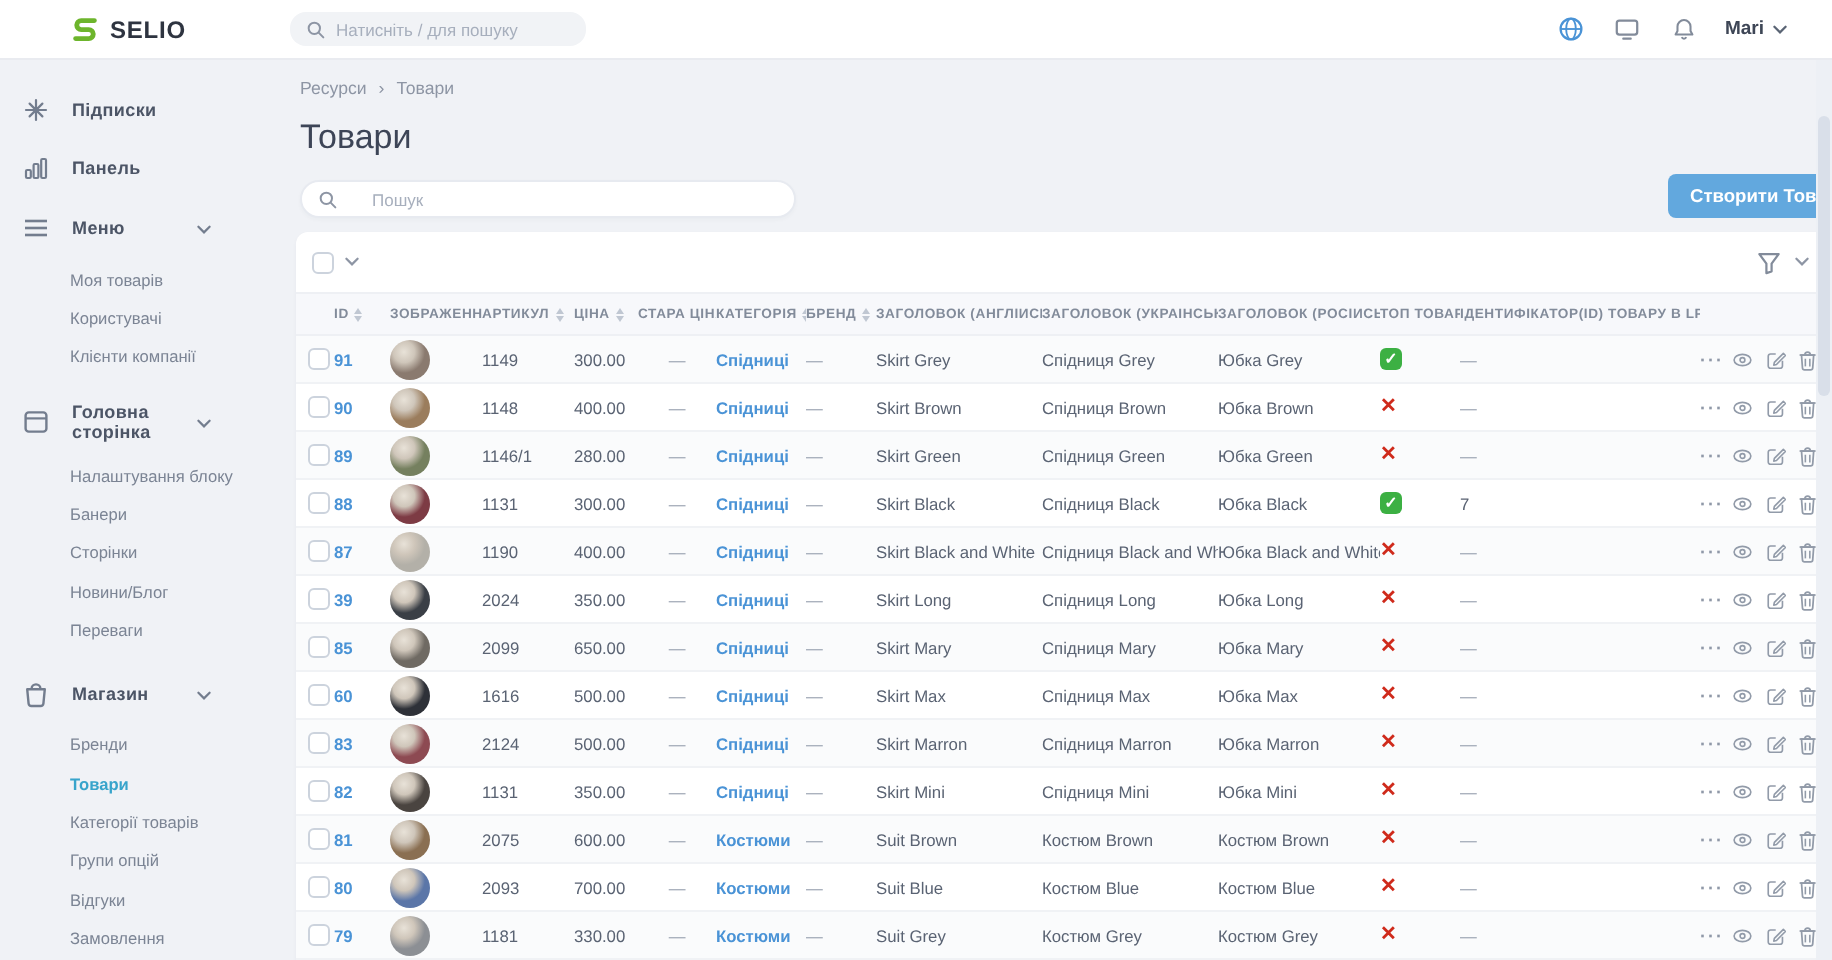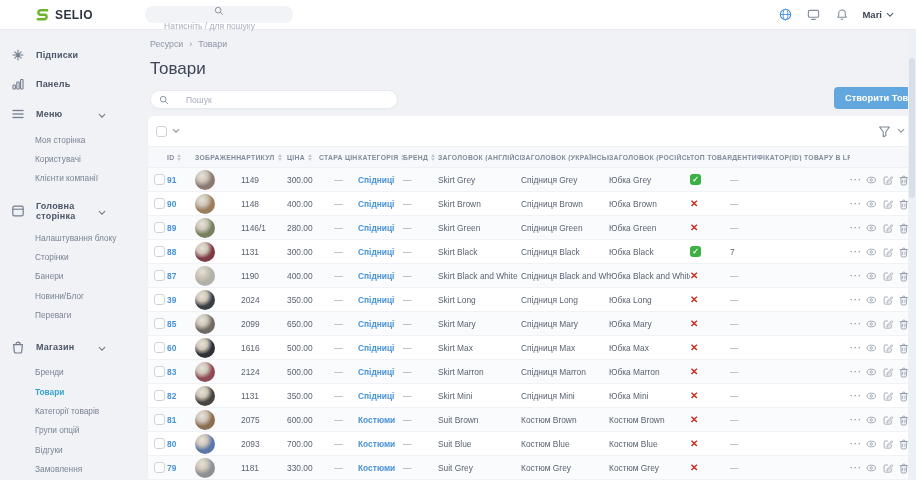--- a/index.html
+++ b/index.html
@@ -5,21 +5,21 @@
   * { margin:0; padding:0; box-sizing:border-box; }
   html,body { width:916px; height:480px; overflow:hidden; }
   body { font-family:"Liberation Sans", sans-serif; background:#f0f2f6; color:#4a5263; position:relative; }
 
   
   .topbar { position:absolute; top:0; left:0; width:916px; height:30px; background:#fff;
             border-bottom:1px solid #e9ebf0; display:flex; align-items:center; z-index:5; }
   .brand { display:flex; align-items:center; gap:5px; margin-left:35px; }
   .brand-name { font-size:12px; font-weight:bold; color:#2e3440; letter-spacing:.4px; }
   .top-search { margin-left:52px; width:148px; height:17px; background:#f1f3f6; border:none; border-radius:8px;
-                display:flex; align-items:center; gap:5px; padding:0 8px;flex-direction:column; }
+                display:flex; align-items:center; gap:5px; padding:0 8px; }
   .top-search input { border:none; background:transparent; outline:none; font-size:8.5px; color:#5a6474; width:110px;
                       font-family:"Liberation Sans", sans-serif; }
   .top-search input::placeholder { color:#a7afbd; }
   .top-right { margin-left:auto; margin-right:22px; display:flex; align-items:center; gap:13px; }
   .user-chip { display:flex; align-items:center; gap:4px; font-size:9.5px; font-weight:bold; color:#3e4656; cursor:pointer; }
 
   
   .sidebar { position:absolute; top:30px; left:0; width:124px; height:450px; padding:10px 0 0 8px; overflow:hidden; }
   .side-item { display:flex; align-items:center; gap:11px; padding:7px 4px 7px 2px; cursor:pointer; }
   .side-item .lbl { font-size:9px; color:#4c5566; font-weight:bold; letter-spacing:.2px; }
@@ -152,40 +152,40 @@
           <line x1="1.5" y1="7" x2="12.5" y2="7" stroke="#737d8e" stroke-width="1.3"></line>
           <line x1="1.5" y1="10.5" x2="12.5" y2="10.5" stroke="#737d8e" stroke-width="1.3"></line>
         </svg>
       </span>
       <span class="lbl">Меню</span>
       <span class="chev"><svg width="8" height="6" viewBox="0 0 10 7">
           <polyline points="1.5,1.5 5,5 8.5,1.5" fill="none" stroke="#737d8e" stroke-width="1.4" stroke-linecap="round"></polyline>
         </svg></span>
     </div>
     <div class="side-sub">
-      <div>Моя сторінка</div>
+      <div>Моя товарів</div>
       <div>Користувачі</div>
       <div>Клієнти компанії</div>
     </div>
     <div class="side-item">
       <span class="icon16">
         <svg width="14" height="14" viewBox="0 0 14 14">
           <rect x="1.8" y="2.2" width="10.4" height="9.6" rx="1.6" fill="none" stroke="#737d8e" stroke-width="1.2"></rect>
           <line x1="1.8" y1="5.2" x2="12.2" y2="5.2" stroke="#737d8e" stroke-width="1.1"></line>
         </svg>
       </span>
       <span class="lbl">Головна сторінка</span>
       <span class="chev"><svg width="8" height="6" viewBox="0 0 10 7">
           <polyline points="1.5,1.5 5,5 8.5,1.5" fill="none" stroke="#737d8e" stroke-width="1.4" stroke-linecap="round"></polyline>
         </svg></span>
     </div>
     <div class="side-sub">
       <div>Налаштування блоку</div>
+      <div>Банери</div>
       <div>Сторінки</div>
-      <div>Банери</div>
       <div>Новини/Блог</div>
       <div>Переваги</div>
     </div>
     <div class="side-item">
       <span class="icon16">
         <svg width="14" height="14" viewBox="0 0 14 14">
           <path d="M2.6 4.6 h8.8 l-0.7 7.2 a1.4 1.4 0 0 1-1.4 1.2 H4.7 a1.4 1.4 0 0 1-1.4-1.2 Z" fill="none" stroke="#737d8e" stroke-width="1.2" stroke-linejoin="round"></path>
           <path d="M4.8 4.4 a2.2 2.2 0 0 1 4.4 0" fill="none" stroke="#737d8e" stroke-width="1.2"></path>
         </svg>
       </span>

